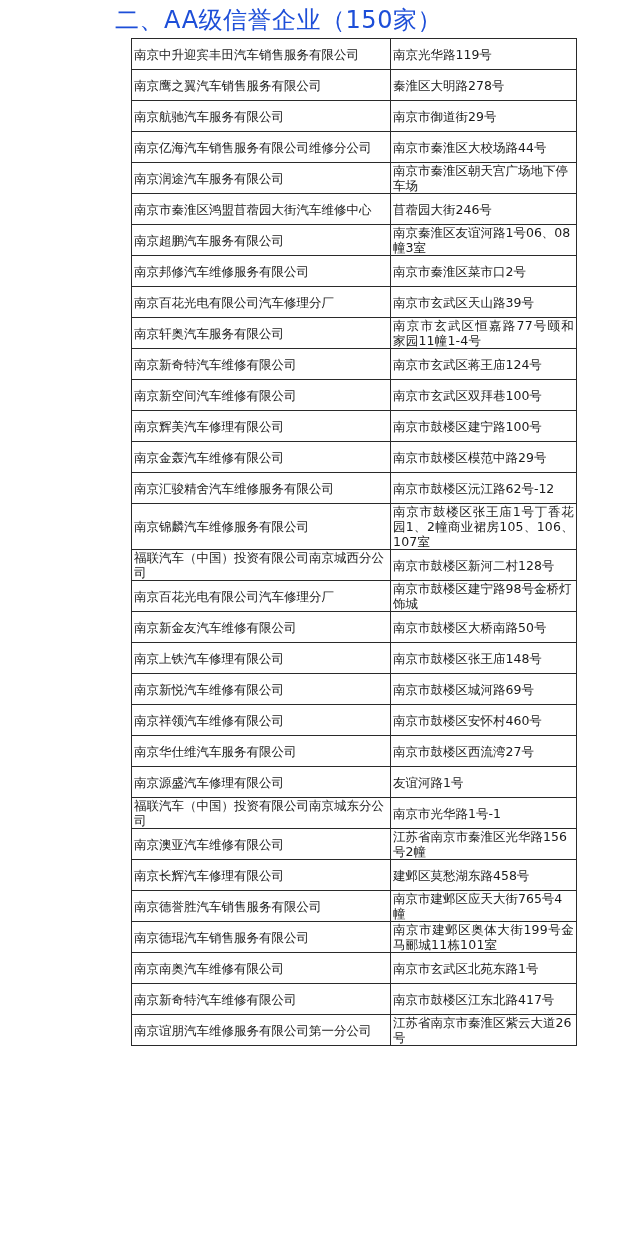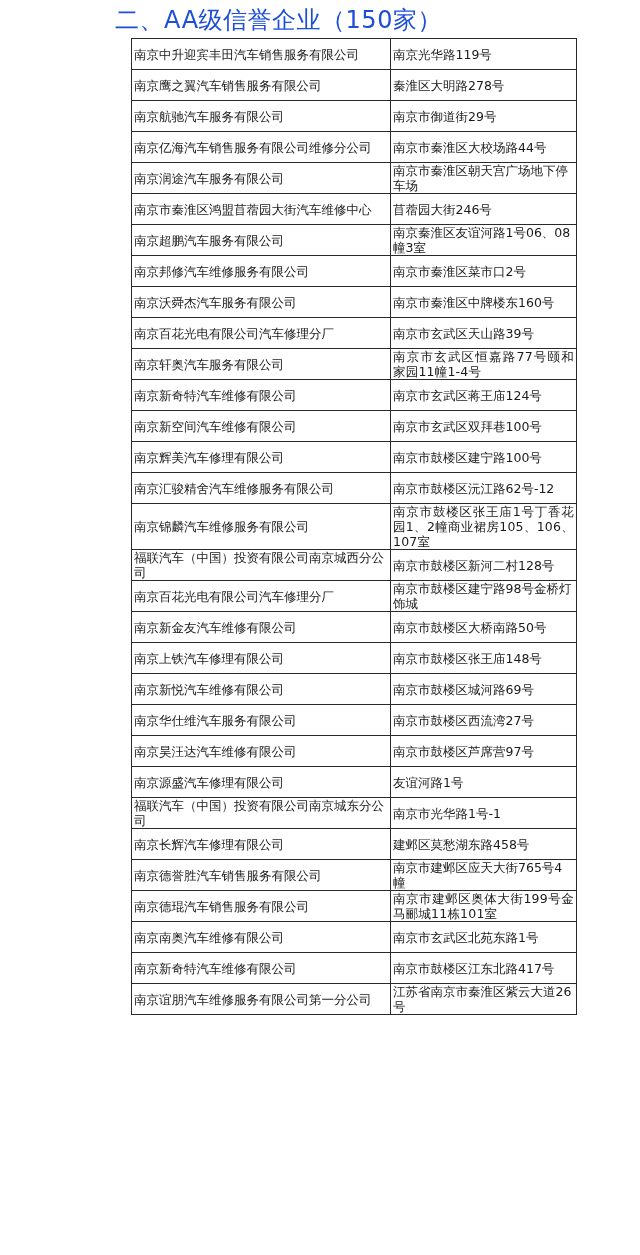--- a/index.html
+++ b/index.html
@@ -44,42 +44,42 @@
       </tr>
       <tr>
         <td class="name">南京超鹏汽车服务有限公司</td>
         <td class="addr">南京秦淮区友谊河路1号06、08幢3室</td>
       </tr>
       <tr>
         <td class="name">南京邦修汽车维修服务有限公司</td>
         <td class="addr">南京市秦淮区菜市口2号</td>
       </tr>
       <tr>
-        <td class="name">南京沃舜杰汽车服务有限公司</td>
-        <td class="addr">南京市秦淮区中牌楼东160号</td>
-      </tr>
-      <tr>
         <td class="name">南京百花光电有限公司汽车修理分厂</td>
         <td class="addr">南京市玄武区天山路39号</td>
       </tr>
       <tr>
         <td class="name">南京轩奥汽车服务有限公司</td>
         <td class="addr just">南京市玄武区恒嘉路77号颐和家园11幢1-4号</td>
       </tr>
       <tr>
         <td class="name">南京新奇特汽车维修有限公司</td>
         <td class="addr">南京市玄武区蒋王庙124号</td>
       </tr>
       <tr>
         <td class="name">南京新空间汽车维修有限公司</td>
         <td class="addr">南京市玄武区双拜巷100号</td>
       </tr>
       <tr>
         <td class="name">南京辉美汽车修理有限公司</td>
         <td class="addr">南京市鼓楼区建宁路100号</td>
+      </tr>
+      <tr>
+        <td class="name">南京金轰汽车维修有限公司</td>
+        <td class="addr">南京市鼓楼区模范中路29号</td>
       </tr>
       <tr>
         <td class="name">南京汇骏精舍汽车维修服务有限公司</td>
         <td class="addr">南京市鼓楼区沅江路62号-12</td>
       </tr>
       <tr>
         <td class="name" style="height: 44px;">南京锦麟汽车维修服务有限公司</td>
         <td class="addr just">南京市鼓楼区张王庙1号丁香花园1、2幢商业裙房105、106、107室</td>
       </tr>
       <tr>
@@ -96,34 +96,38 @@
       </tr>
       <tr>
         <td class="name">南京上铁汽车修理有限公司</td>
         <td class="addr">南京市鼓楼区张王庙148号</td>
       </tr>
       <tr>
         <td class="name">南京新悦汽车维修有限公司</td>
         <td class="addr">南京市鼓楼区城河路69号</td>
       </tr>
       <tr>
+        <td class="name">南京祥领汽车维修有限公司</td>
+        <td class="addr">南京市鼓楼区安怀村460号</td>
+      </tr>
+      <tr>
         <td class="name">南京华仕维汽车服务有限公司</td>
         <td class="addr">南京市鼓楼区西流湾27号</td>
-      </tr>
-      <tr>
-        <td class="name">南京昊汪达汽车维修有限公司</td>
-        <td class="addr">南京市鼓楼区芦席营97号</td>
       </tr>
       <tr>
         <td class="name">南京源盛汽车修理有限公司</td>
         <td class="addr">友谊河路1号</td>
       </tr>
       <tr>
         <td class="name">福联汽车（中国）投资有限公司南京城东分公司</td>
         <td class="addr">南京市光华路1号-1</td>
+      </tr>
+      <tr>
+        <td class="name">南京澳亚汽车维修有限公司</td>
+        <td class="addr">江苏省南京市秦淮区光华路156号2幢</td>
       </tr>
       <tr>
         <td class="name">南京长辉汽车修理有限公司</td>
         <td class="addr">建邺区莫愁湖东路458号</td>
       </tr>
       <tr>
         <td class="name">南京德誉胜汽车销售服务有限公司</td>
         <td class="addr">南京市建邺区应天大街765号4幢</td>
       </tr>
       <tr>

